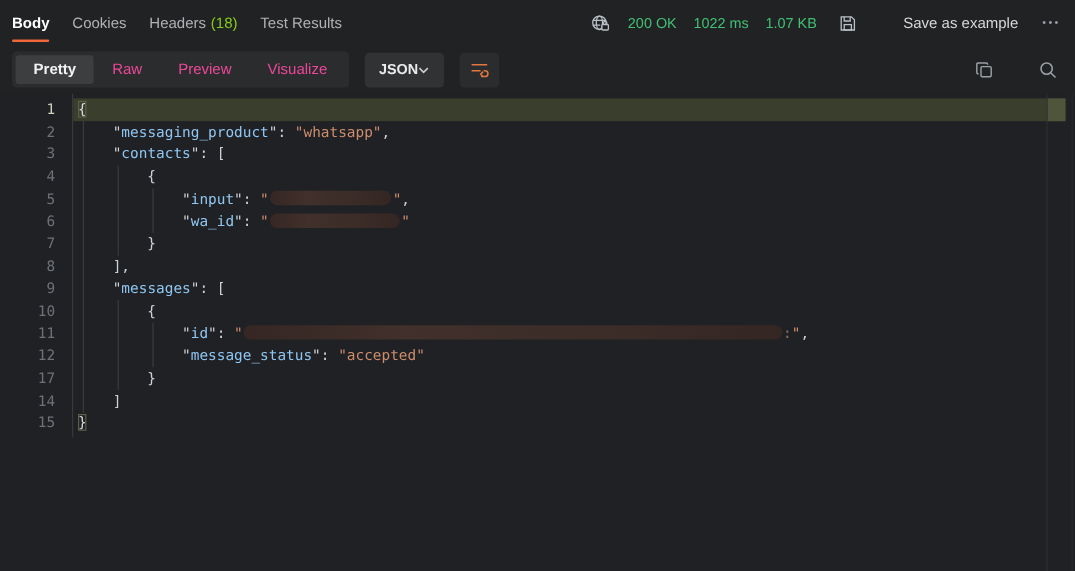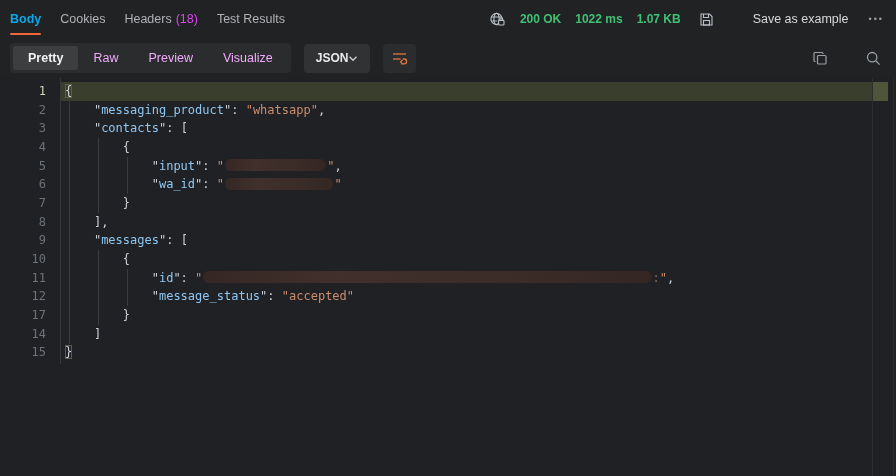--- a/index.html
+++ b/index.html
@@ -10,34 +10,34 @@
     font-family:"Liberation Sans", sans-serif;
     color:#d4d6d9;
     overflow:hidden;
     position:relative;
   }
 
   
   .meta-bar { height:38px; display:flex; align-items:center; padding-left:10px; }
   .tabs { display:flex; align-items:stretch; gap:19px; height:100%; }
   .tab { display:flex; align-items:center; font-size:12.5px; color:#b0b2b5; position:relative; cursor:pointer; }
-  .tab.active { color:#0ea5e9; font-weight:bold; }
+  .tab.active { color:#ffffff; font-weight:bold; }
   .tab.active::after { content:""; position:absolute; left:0; right:0; bottom:3px; height:2px; background:#f1663a; border-radius:1px; }
-  .tab .count { color:#d946ef; margin-left:4px; }
+  .tab .count { color:#84cc16; margin-left:4px; }
   .meta-right { margin-left:auto; display:flex; align-items:center; gap:14px; padding-right:12px; }
-  .status-txt { font-size:12px; color:#41c074;font-weight:bold; }
+  .status-txt { font-size:12px; color:#41c074; }
   .save-group { display:flex; align-items:center; gap:7px; margin-left:4px; }
   .save-label { font-size:12.5px; color:#d6d8da;margin-left:32px; }
   .icon { display:inline-flex; align-items:center; justify-content:center; }
   .dots { color:#9aa0a6; font-size:9px; letter-spacing:2px; margin-left:6px; cursor:pointer; }
 
   
   .toolbar { height:40px; display:flex; align-items:center; padding:0 14px 0 10px; gap:13px; }
   .segmented { display:flex; background:#2b2c2e; border-radius:4px; padding:3px; align-items:center; }
-  .segment { font-size:12.5px; color:#f0abfc; padding:5px 15px; border-radius:3px; cursor:pointer; }
+  .segment { font-size:12.5px; color:#ec4899; padding:5px 15px; border-radius:3px; cursor:pointer; }
   .segment.active { background:#3d3e40; color:#f2f3f4; font-weight:bold; }
   .lang-btn { display:flex; align-items:center; gap:0; background:#313234; border-radius:4px; height:29px; padding:0 12px; cursor:pointer; }
   .lang-label { font-size:12px; font-weight:bold; color:#e8eaec; }
   .wrap-btn { width:33px; height:29px; background:#2b2c2e; border-radius:4px; display:flex; align-items:center; justify-content:center; cursor:pointer; }
   .tb-spacer { flex:1; }
   .tb-icon { cursor:pointer; }
   .search-gap { width:10px; }
 
   
   .editor {

